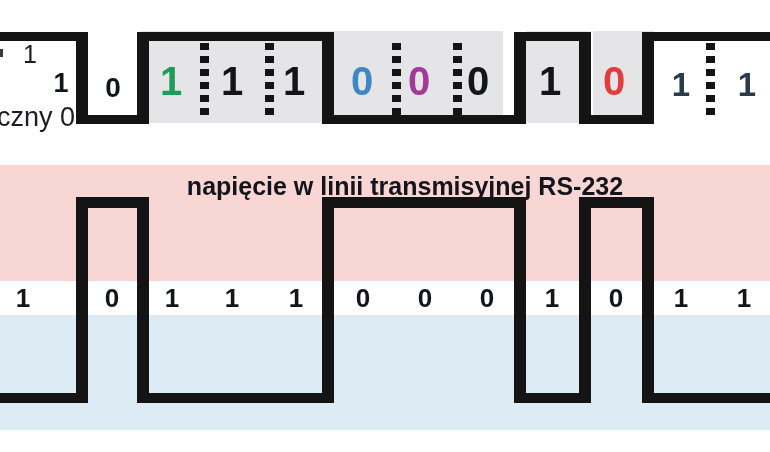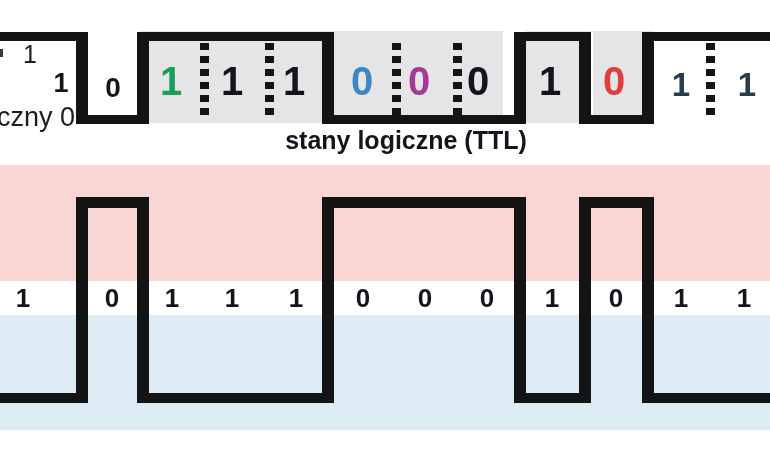--- a/index.html
+++ b/index.html
@@ -65,21 +65,21 @@
   <div class="bar" style="left:137px; top:393px; width:197px; height:10px;"></div>
   <div class="bar" style="left:514px; top:393px; width:77px;  height:10px;"></div>
   <div class="bar" style="left:642px; top:393px; width:128px; height:10px;"></div>
   <div class="vbar" style="left:76px;  top:197px; height:206px;"></div>
   <div class="vbar" style="left:137px; top:197px; height:206px;"></div>
   <div class="vbar" style="left:322px; top:197px; height:206px;"></div>
   <div class="vbar" style="left:514px; top:197px; height:206px;"></div>
   <div class="vbar" style="left:579px; top:197px; height:206px;"></div>
   <div class="vbar" style="left:642px; top:197px; height:206px;"></div>
 
-  <div class="title" style="left: 406px; top: 140px; font-size: 25px;">stany logiczne (TTL)</div>
+  <div class="title" style="left: 405px; top: 186px; font-size: 25px;">napięcie w linii transmisyjnej RS-232</div>
 
   <div class="frag" style="left:0; top:49px; width:3px; height:8px;"></div>
   <div class="lbl" style="left: 30px; top: 54px; font-size: 25px; font-weight: 400; color: rgb(28, 28, 36);">1</div>
   <div class="lbl" style="left: 61px; top: 83px; font-size: 27px; font-weight: 700; color: rgb(20, 20, 28);">1</div>
   <div class="lbl" style="left: 36px; top: 117px; font-size: 27px; font-weight: 400; color: rgb(28, 28, 36);">czny 0</div>
 
   <div class="lbl" style="left: 113px; top: 88px; font-size: 28px; color: rgb(20, 20, 28);">0</div>
   <div class="lbl" style="left: 171px; top: 81px; font-size: 40px; color: rgb(27, 158, 87);">1</div>
   <div class="lbl" style="left: 232px; top: 81px; font-size: 40px; color: rgb(20, 20, 28);">1</div>
   <div class="lbl" style="left: 294px; top: 81px; font-size: 40px; color: rgb(20, 20, 28);">1</div>

